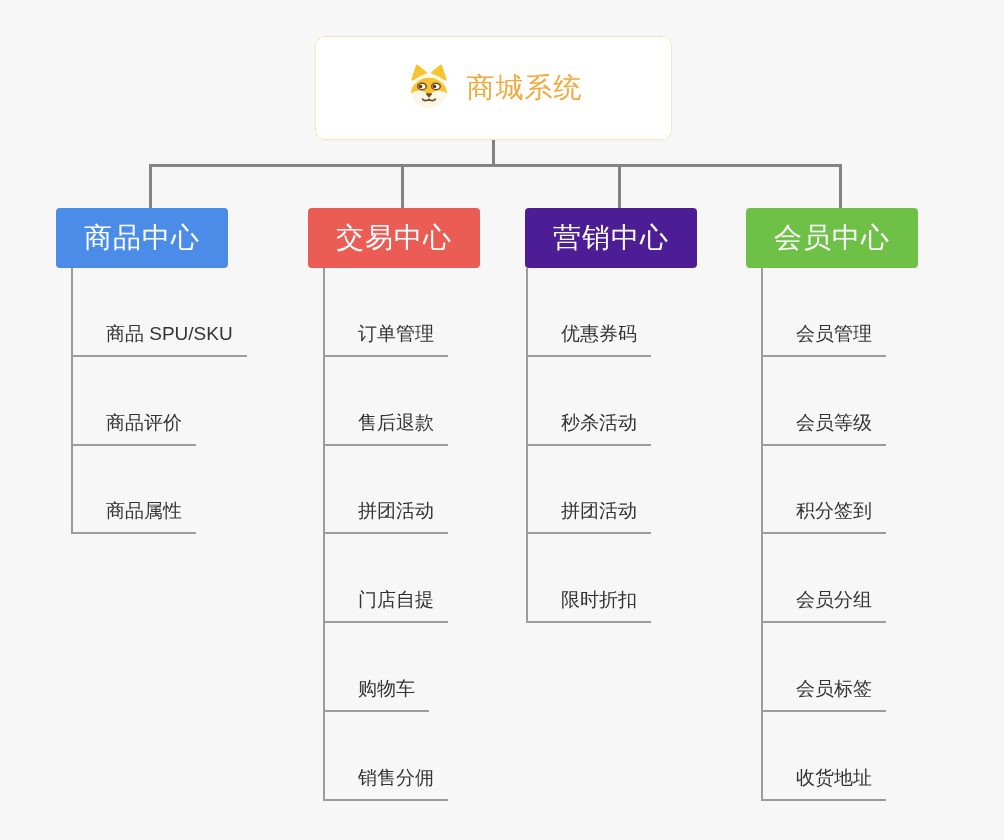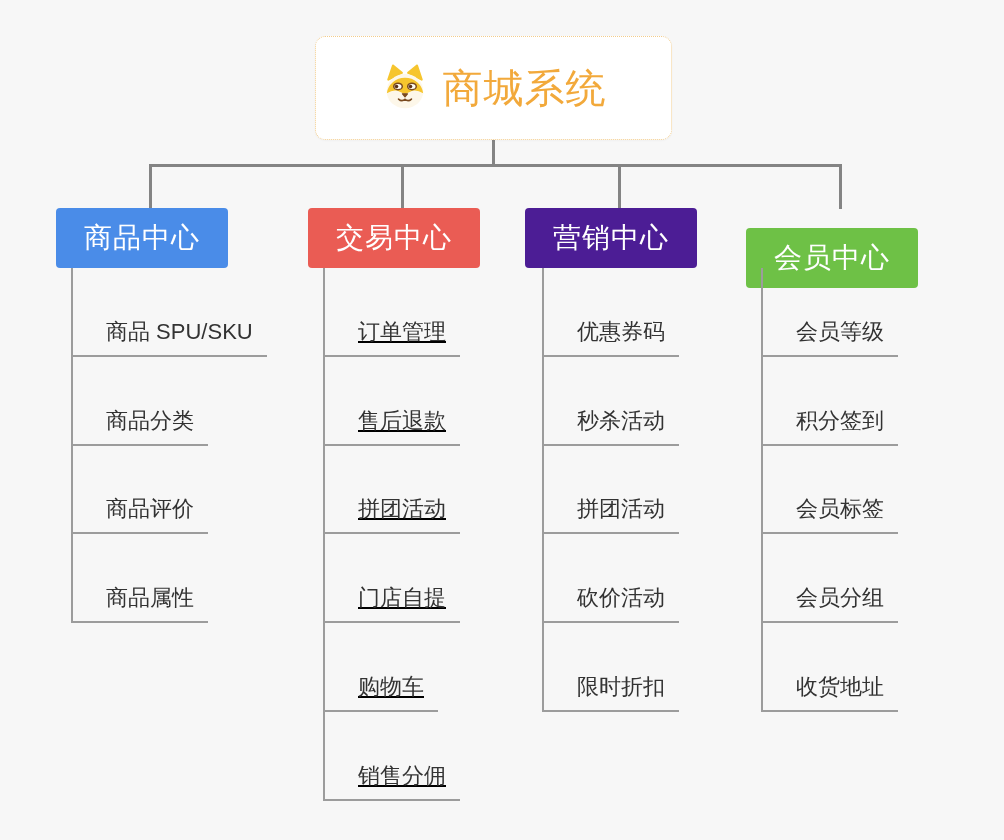--- a/index.html
+++ b/index.html
@@ -21,50 +21,50 @@
   .drop.d3{left:838.5px;}
 
   
   .root-node{
     position:absolute;left:315px;top:36px;width:357px;height:104px;
     background:#ffffff;border:1px dotted #f3cd8d;border-radius:10px;
     box-sizing:border-box;box-shadow:0 1px 2px rgba(0,0,0,0.03);
     display:flex;align-items:center;justify-content:center;gap:14px;
   }
   .root-title{
-    font-size:40px;color:#f2a93b;letter-spacing:1px;font-weight:500;
+    font-size:28px;color:#f2a93b;letter-spacing:1px;font-weight:500;
   }
   .dog{width:48px;height:48px;display:block;}
 
   
   .branch-node{
     position:absolute;top:208px;width:172px;height:60px;border-radius:4px;
     color:#ffffff;font-size:28px;line-height:60px;text-align:center;
     letter-spacing:1px;
   }
   .bn0{left:56px;}
   .bn1{left:308px;}
   .bn2{left:525px;}
   .bn3{left:746px;}
 
   
   .items{
     position:absolute;top:268px;
     border-left:2px solid #9c9c9c;
   }
   .col0{left:71px;}
-  .col1{left:323px;text-decoration:underline;}
-  .col2{left:542px;}
+  .col1{left:323px;}
+  .col2{left:526px;}
   .col3{left:761px;}
   .leaf{
     box-sizing:border-box;height:88.8px;width:fit-content;
     display:flex;align-items:flex-end;
     padding:0 14px 8px 33px;
     border-bottom:2px solid #9c9c9c;
-    font-size:22px;color:#333333;white-space:nowrap;
+    font-size:19px;color:#333333;white-space:nowrap;
   }
 </style>
 </head>
 <body>
 
 <div class="canvas">
 
   <div class="line stem"></div>
   <div class="line bus"></div>
   <div class="line drop d0"></div>
@@ -93,47 +93,46 @@
 
         <path d="M16.8,33.6 Q20,36.6 23,33.8 Q26,36.6 29.2,33.6" fill="none" stroke="#7a4a1f" stroke-width="1.5" stroke-linecap="round"></path>
       </svg>
     </span>
     <span class="root-title">商城系统</span>
   </div>
 
   <div class="branch-node bn0" style="background: rgb(74, 140, 232);">商品中心</div>
   <div class="branch-node bn1" style="background: rgb(234, 92, 84); text-align: center;">交易中心</div>
   <div class="branch-node bn2" style="background: #4c1d95;">营销中心</div>
-  <div class="branch-node bn3" style="background: rgb(110, 193, 70); margin-top: 20px;">会员中心</div>
+  <div class="branch-node bn3" style="background: rgb(110, 193, 70);">会员中心</div>
 
   <div class="items col0">
     <div class="leaf">商品 SPU/SKU</div>
-    <div class="leaf">商品分类</div>
     <div class="leaf">商品评价</div>
     <div class="leaf">商品属性</div>
   </div>
 
   <div class="items col1">
     <div class="leaf">订单管理</div>
     <div class="leaf">售后退款</div>
     <div class="leaf">拼团活动</div>
     <div class="leaf">门店自提</div>
     <div class="leaf">购物车</div>
     <div class="leaf">销售分佣</div>
   </div>
 
   <div class="items col2">
     <div class="leaf">优惠券码</div>
     <div class="leaf">秒杀活动</div>
     <div class="leaf">拼团活动</div>
-    <div class="leaf">砍价活动</div>
     <div class="leaf">限时折扣</div>
   </div>
 
   <div class="items col3">
+    <div class="leaf">会员管理</div>
     <div class="leaf">会员等级</div>
     <div class="leaf">积分签到</div>
+    <div class="leaf">会员分组</div>
     <div class="leaf">会员标签</div>
-    <div class="leaf">会员分组</div>
     <div class="leaf">收货地址</div>
   </div>
 
 </div>
 
 </body></html>

